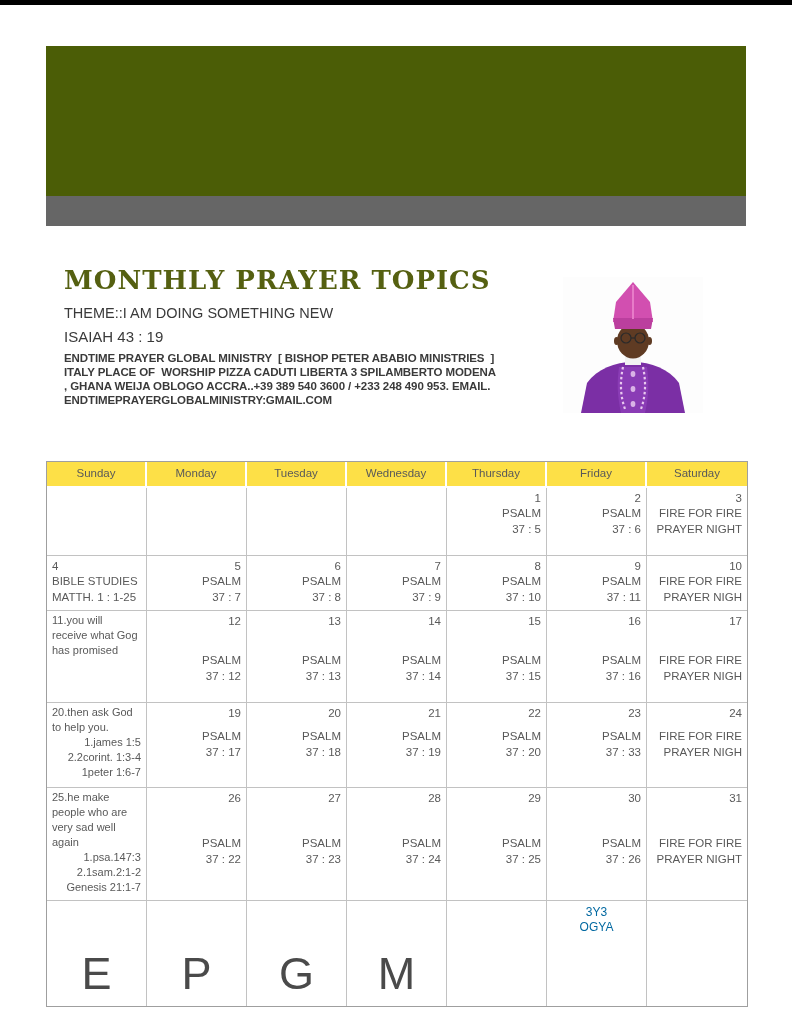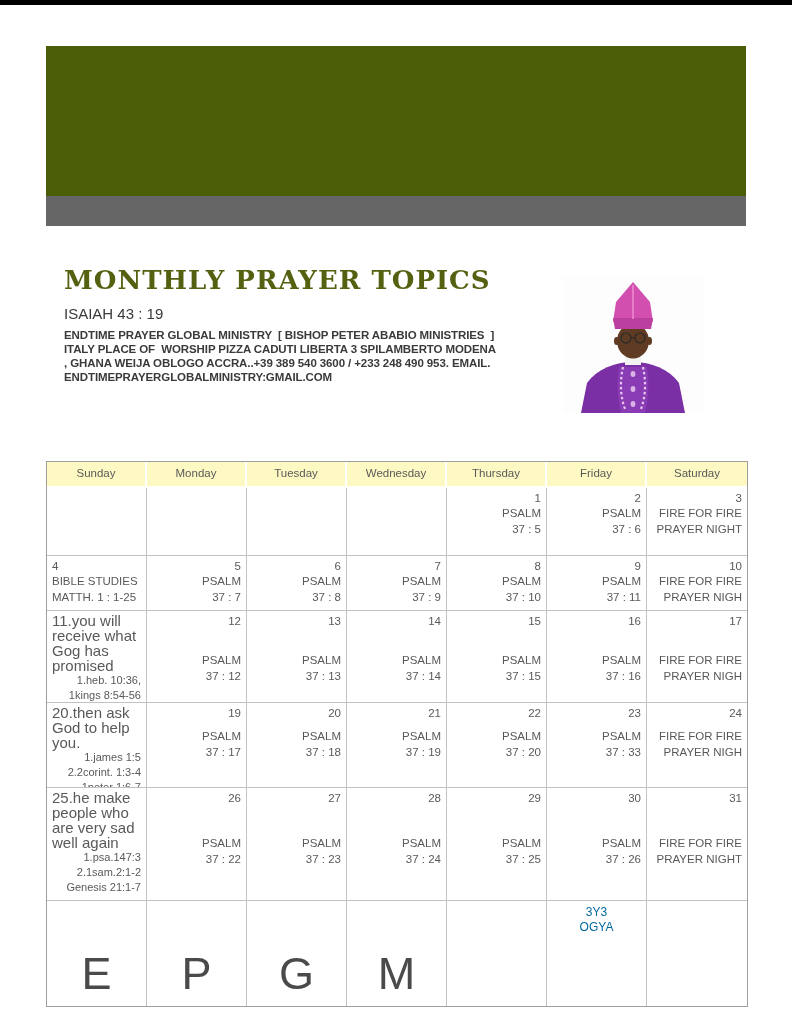--- a/index.html
+++ b/index.html
@@ -28,54 +28,55 @@
   .contact-line{font-size:11.5px;font-weight:bold;line-height:14px;white-space:pre;letter-spacing:-.1px;}
 
   
   .photo{position:absolute;left:563px;top:277px;width:140px;height:136px;background:#fdfdfd;}
   .photo svg{display:block;}
 
   
   .calendar{position:absolute;left:46px;top:461px;width:700px;border:1px solid #9f9f9f;background:#fff;
       color:#595959;}
   .cal-head{display:grid;grid-template-columns:repeat(7,100px);height:24px;border-bottom:2px solid #fff;}
-  .cal-head .hcell{background:#fef9c3;border-right:2px solid #fff;box-sizing:border-box;
+  .cal-head .hcell{background:#fde047;border-right:2px solid #fff;box-sizing:border-box;
       font-size:11.5px;line-height:23px;text-align:center;color:#595959;}
   .cal-head .hcell:last-child{border-right:none;}
   .cal-row{display:grid;grid-template-columns:repeat(7,100px);}
   .cal-cell{position:relative;box-sizing:border-box;border-right:1px solid #c2c2c2;border-bottom:1px solid #c2c2c2;
       padding:2px 5px;overflow:hidden;font-size:11.5px;}
   .cal-cell:last-child{border-right:none;}
   .r1 .cal-cell{height:68px;} .r2 .cal-cell{height:55px;} .r3 .cal-cell{height:92px;}
   .r4 .cal-cell{height:85px;} .r5 .cal-cell{height:113px;} .r6 .cal-cell{height:105px;border-bottom:none;}
   .day-num{font-size:11.5px;line-height:14px;margin-top:1px;}
   .ar{text-align:right;} .al{text-align:left;}
   .lines{line-height:16px;}
   .r3 .lines{margin-top:24px;} .r4 .lines{margin-top:8px;} .r5 .lines{margin-top:30px;}
-  .note{font-size:15px;line-height:15px;text-align:left;max-width:86px;}
+  .note{font-size:11px;line-height:15px;text-align:left;max-width:86px;}
   .refs{font-size:11px;line-height:15px;text-align:right;}
   .bigcell{display:flex;align-items:flex-end;justify-content:center;padding-bottom:10px;}
   .big{font-size:45px;line-height:1;color:#4a4a4a;}
   .topstack{font-size:12px;line-height:15px;text-align:center;margin-top:2px;color:#0369a1;}
 </style>
 </head>
 <body>
 
 <div class="page">
   <div class="top-strip"></div>
 
   <header class="month-header">
   </header>
 
   <div class="ministry-banner">
     <span>ENDTIME PRYER GLOBAL MINISTRY  [ ITALY ]  –  BISHOP PETER ABABIO MINISTRIES  [GHANA ]</span>
   </div>
 
   <section class="intro">
     <h1>MONTHLY PRAYER TOPICS</h1>
+    <div class="theme-line">THEME::I AM DOING SOMETHING NEW</div>
     <div class="scripture-line">ISAIAH 43 : 19</div>
     <div class="contact-line">ENDTIME PRAYER GLOBAL MINISTRY  [ BISHOP PETER ABABIO MINISTRIES  ]</div>
     <div class="contact-line">ITALY PLACE OF  WORSHIP PIZZA CADUTI LIBERTA 3 SPILAMBERTO MODENA</div>
     <div class="contact-line">, GHANA WEIJA OBLOGO ACCRA..+39 389 540 3600 / +233 248 490 953. EMAIL.</div>
     <div class="contact-line">ENDTIMEPRAYERGLOBALMINISTRY:GMAIL.COM</div>
   </section>
 
   <div class="photo">
     <svg width="140" height="136" viewBox="0 0 140 136">
       <rect width="140" height="136" fill="#fdfdfd"></rect>
@@ -190,25 +191,20 @@
             <div class="day-num ar">10</div>
             <div class="lines ar">
               <div class="line">FIRE FOR FIRE</div>
               <div class="line">PRAYER NIGH</div>
             </div>
           </div>
         </div>
         <div class="cal-row r3">
           <div class="cal-cell">
             <div class="note">11.you will receive what Gog has promised</div>
-            <div class="refs">
-              <div class="ref">1.heb. 10:36,</div>
-              <div class="ref">1kings 8:54-56</div>
-              <div class="ref">2.Luke 11:9</div>
-            </div>
           </div>
           <div class="cal-cell">
             <div class="day-num ar">12</div>
             <div class="lines ar">
               <div class="line">PSALM</div>
               <div class="line">37 : 12</div>
             </div>
           </div>
           <div class="cal-cell">
             <div class="day-num ar">13</div>

